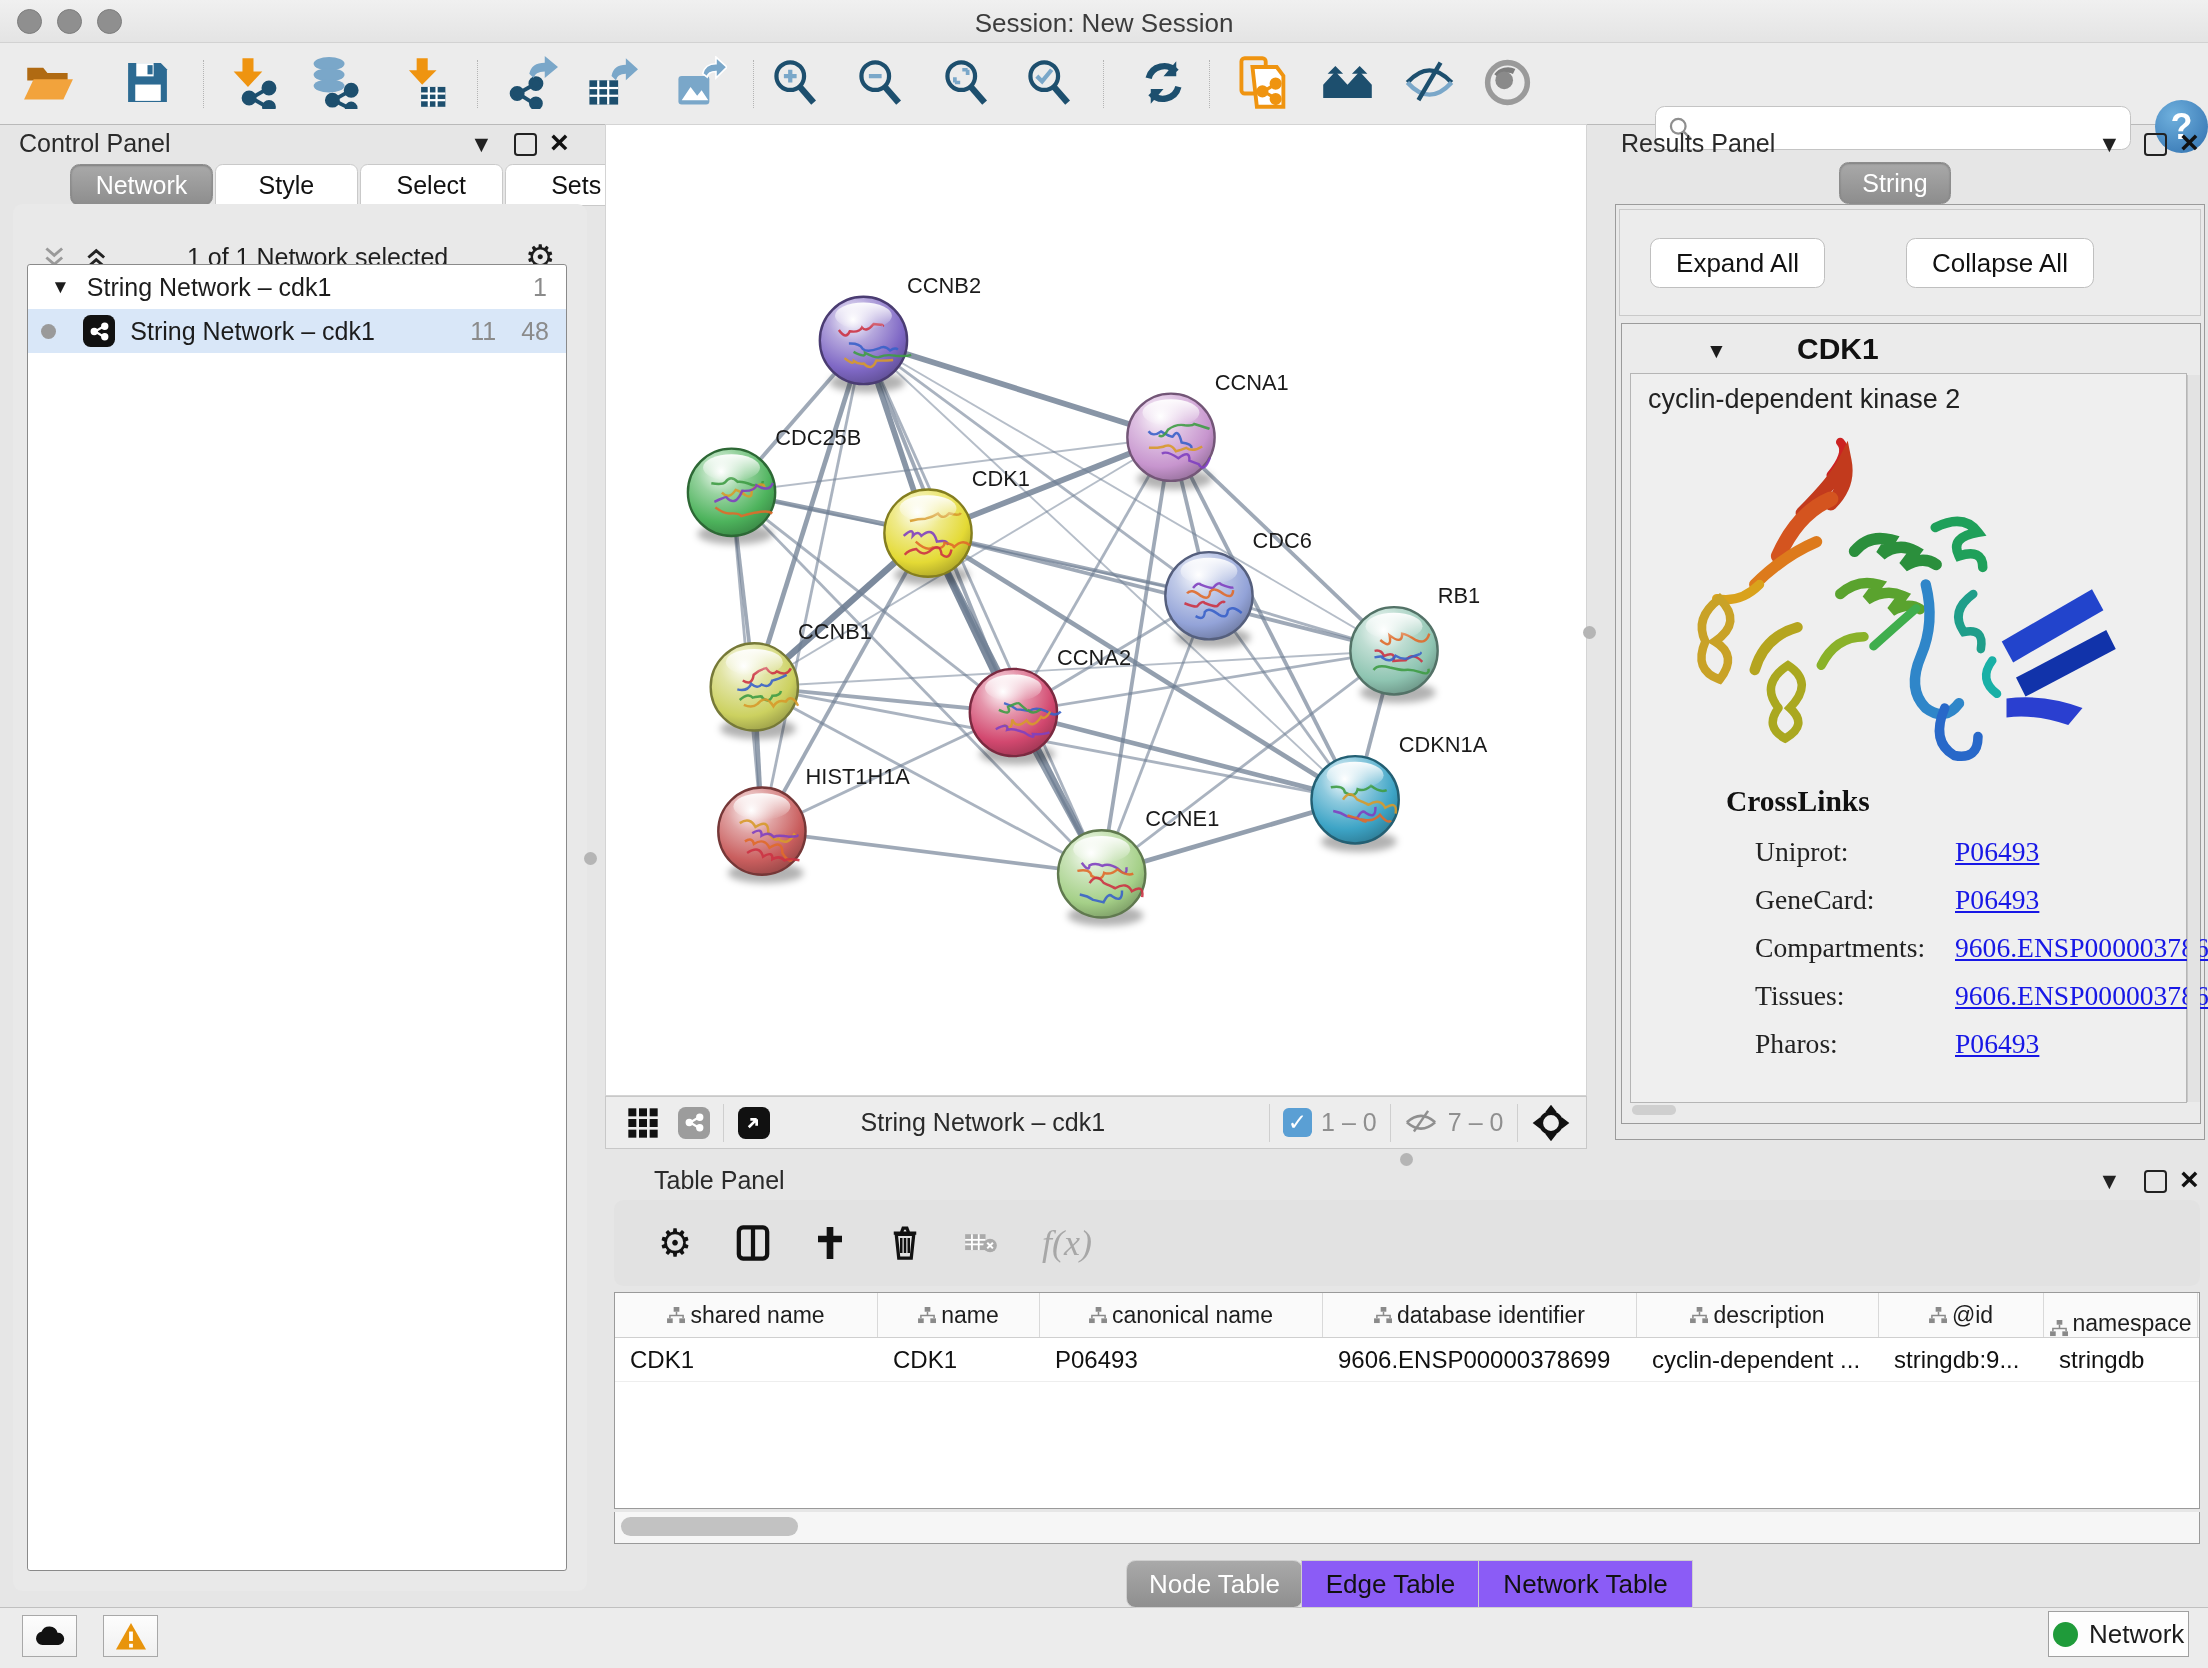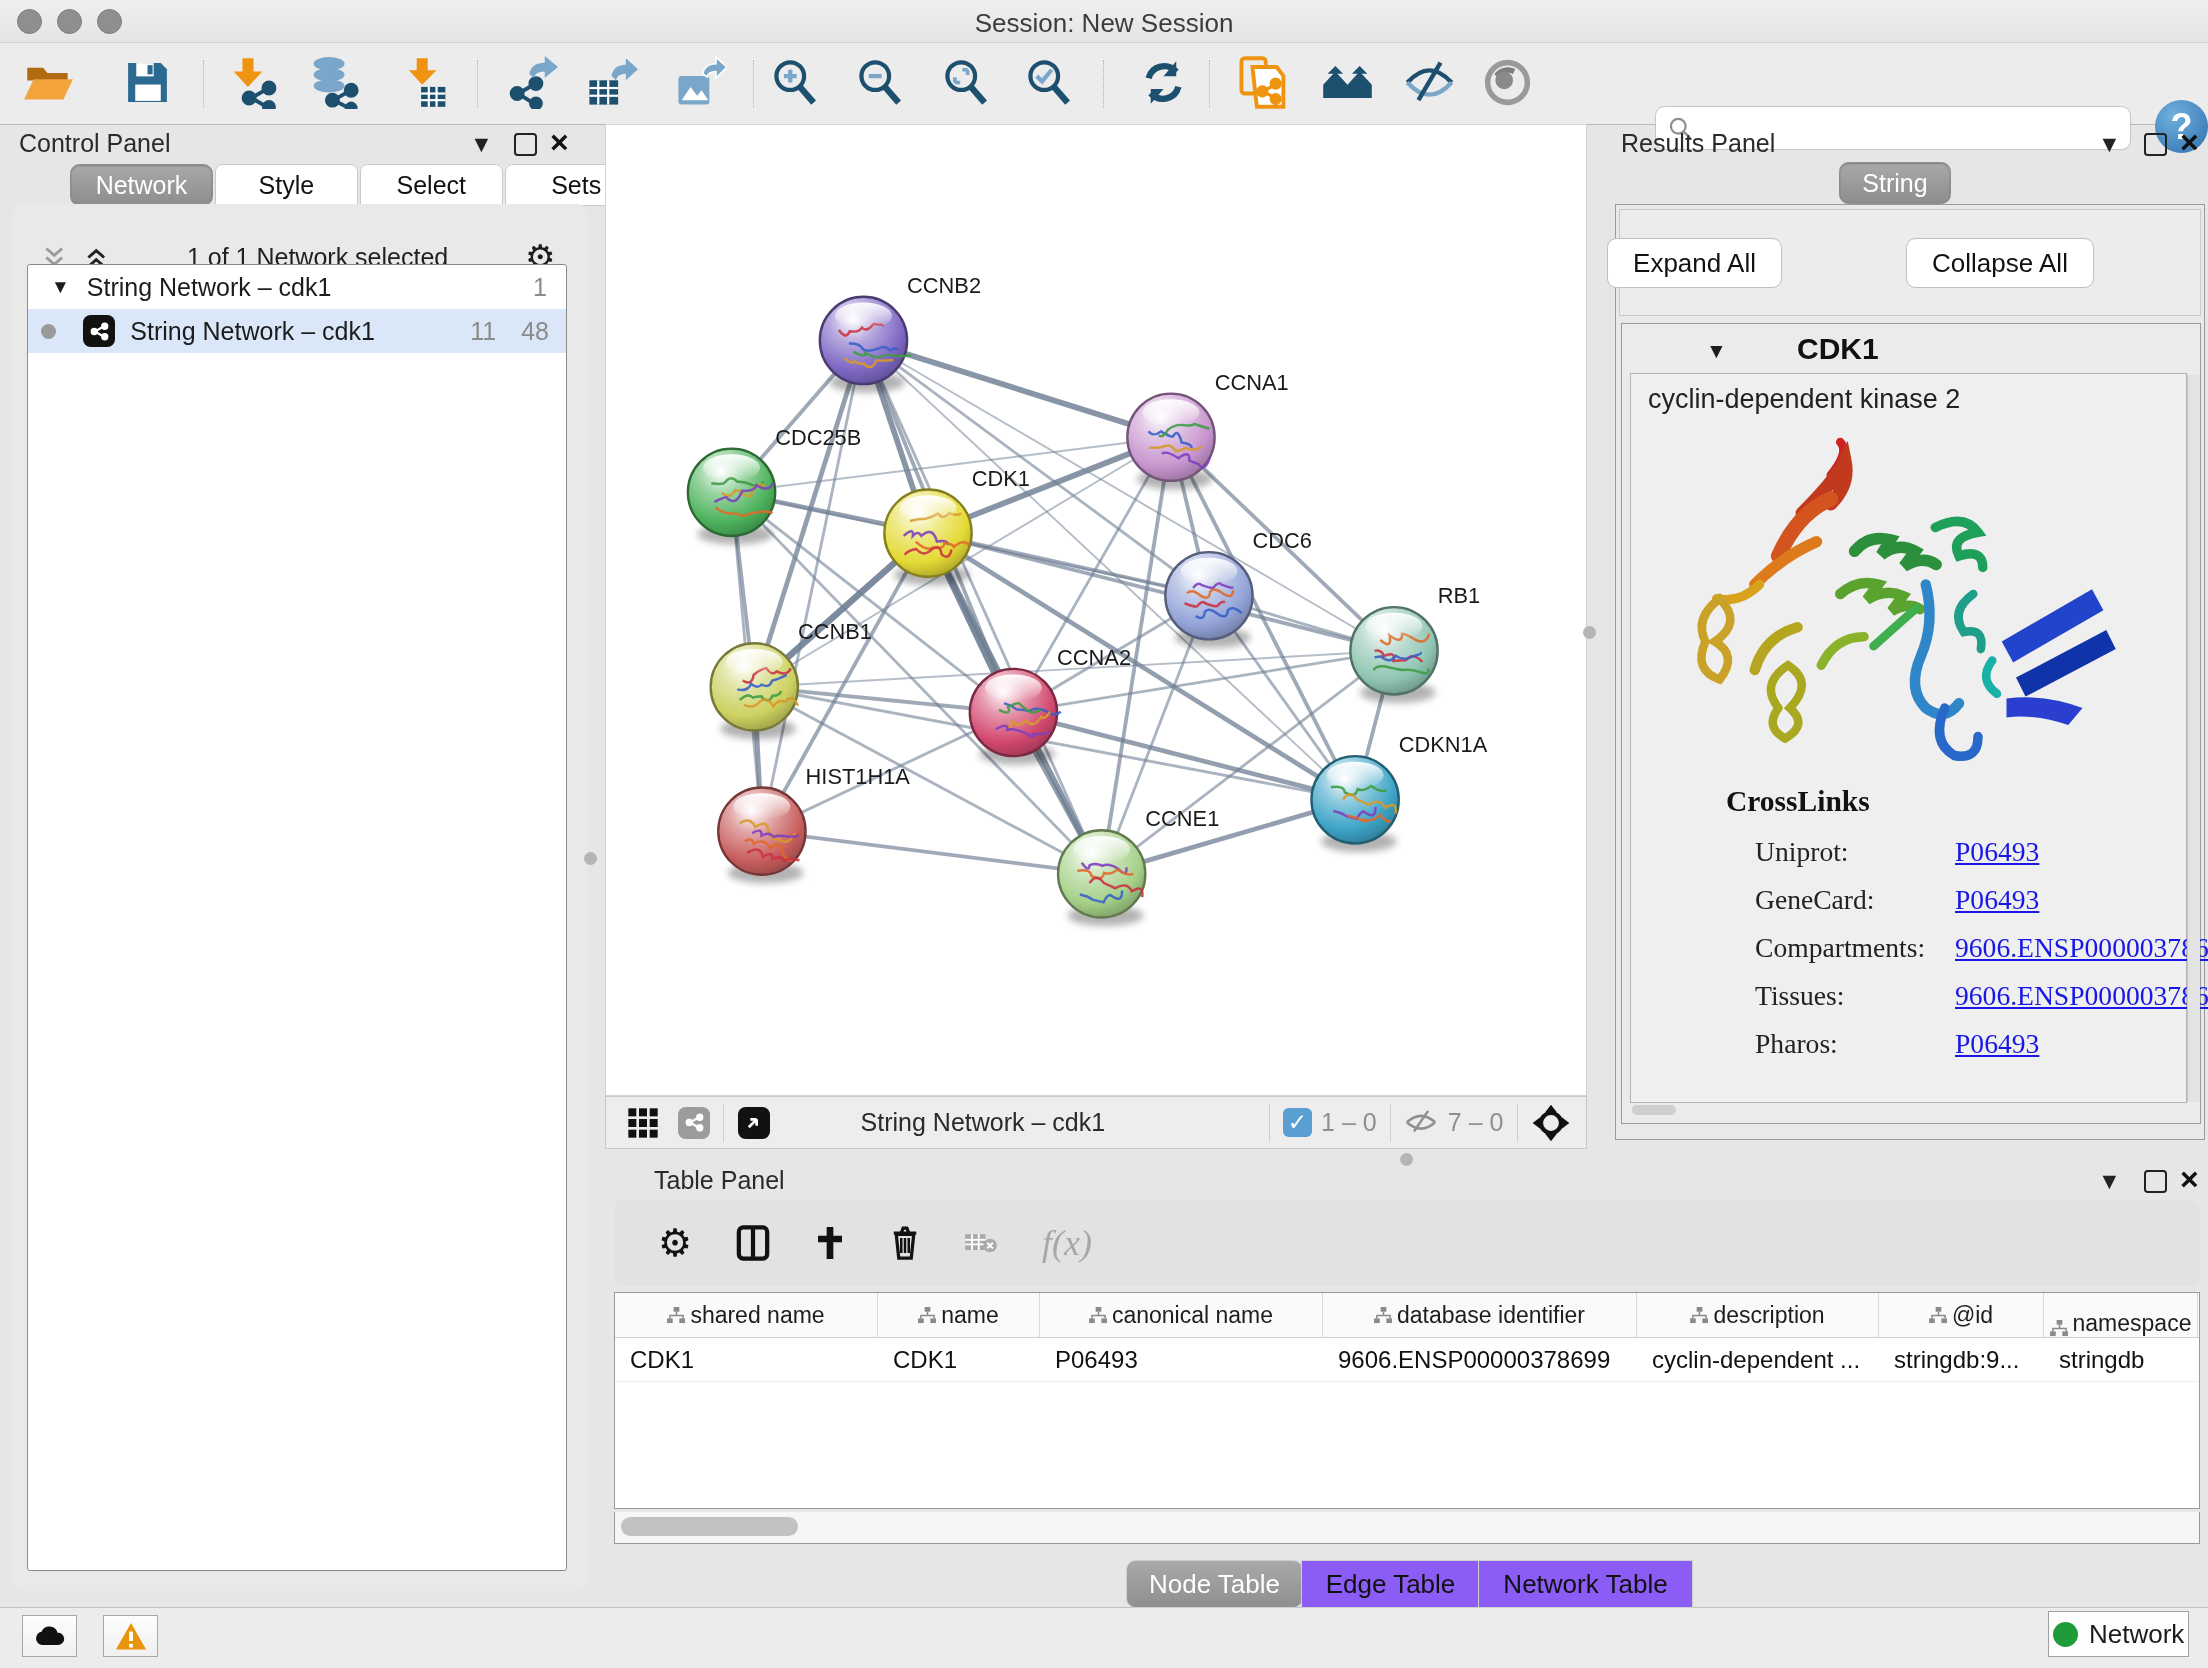--- a/index.html
+++ b/index.html
@@ -642,21 +642,21 @@
   <div class="abs pc-min" style="left:2098px;top:131px">▼</div>
   <div class="abs pc-sq" style="left:2144px;top:133px"></div>
   <div class="abs pc-x" style="left:2180px;top:133px">×</div>
 
   <div class="abs tab active" style="left:1839px;top:162px;width:110px">
     <span>String</span>
   </div>
 
   <div id="rp-outer" class="abs"></div>
   <div id="rp-btnbox" class="abs"></div>
-  <div class="rp-btn abs" style="left:1607px;width:173px">
+  <div class="rp-btn abs" style="left:1650px;width:173px">
     <span>Expand All</span>
   </div>
   <div class="rp-btn abs" style="left:1906px;width:186px">
     <span>Collapse All</span>
   </div>
 
   <div id="rp-card" class="abs">
     <span class="abs" style="left:84px;top:15px;font-size:21px">▼</span>
     <span id="rp-protein-name" class="abs" style="left:175px;top:7.6px">CDK1</span>
   </div>

